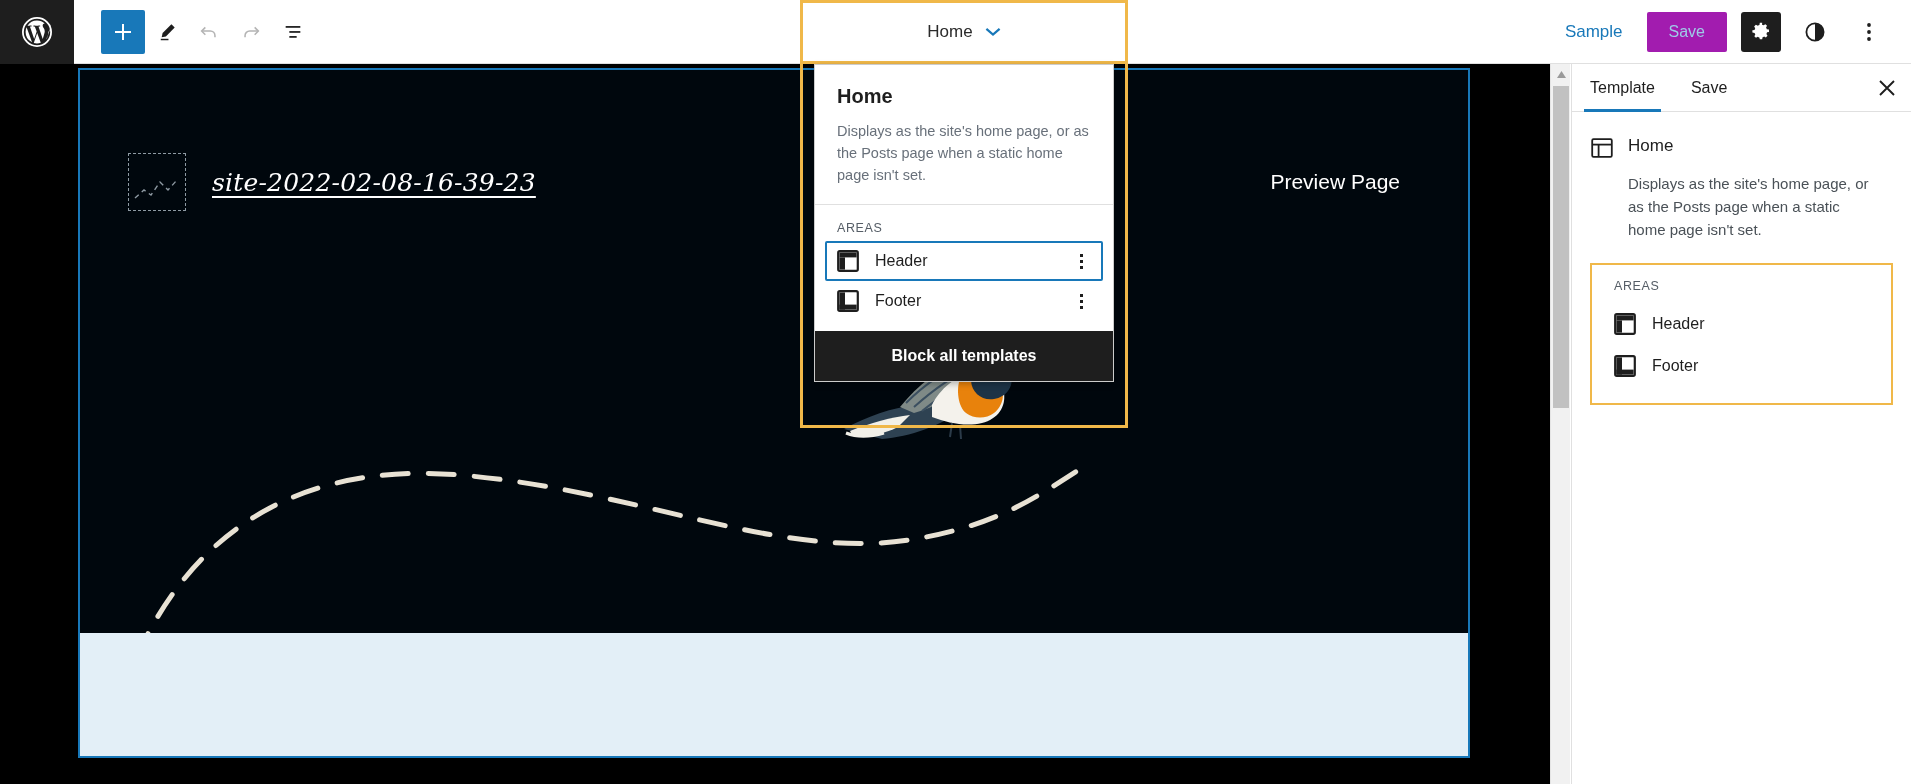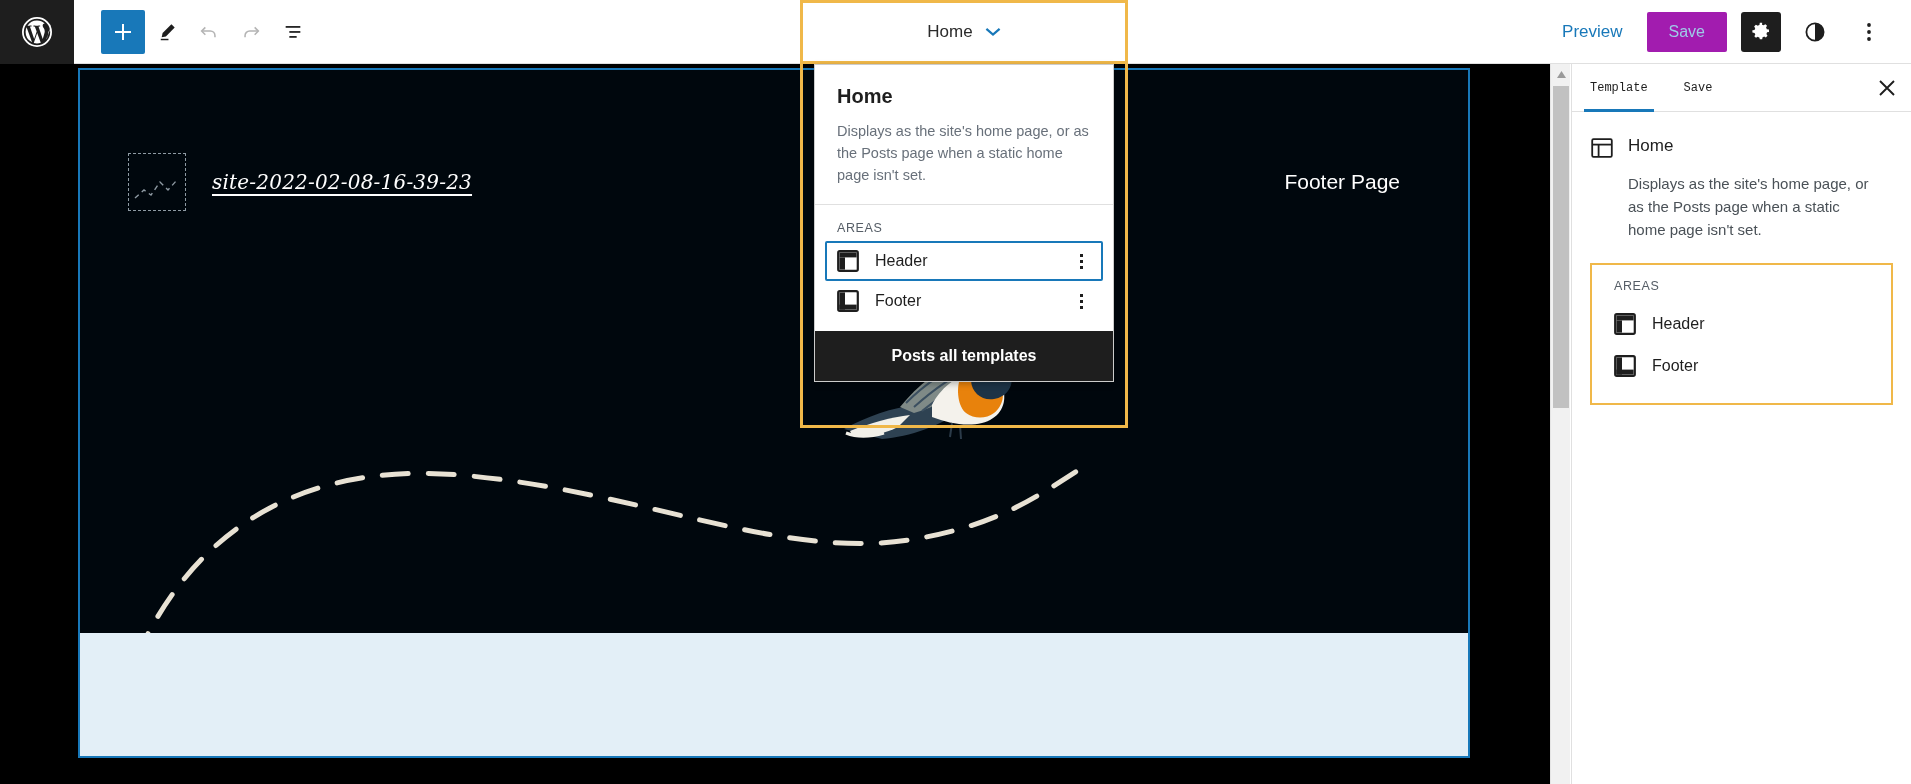--- a/index.html
+++ b/index.html
@@ -80,21 +80,21 @@
     display:flex; align-items:center; justify-content:space-between;
     padding:0 68px 0 48px;
   }
   .brand { display:flex; align-items:center; gap:26px; }
   .img-placeholder {
     width:58px; height:58px; border:1px dashed #8e9aa3; position:relative;
   }
   .img-placeholder svg { position:absolute; left:4px; bottom:6px; }
   .site-title {
     font-family:"DejaVu Serif", serif;
-    font-style:italic; font-size:20px; color:#fff;
+    font-style:italic; font-size:25px; color:#fff;
     text-decoration:underline; text-underline-offset:5px; letter-spacing:0.2px;
   }
   .nav-link {
     font-size:21px; color:#fff; text-decoration:none;
   }
   .swoosh { position:absolute; left:0; top:300px; width:100%; height:330px; }
   .bird { position:absolute; left:760px; top:275px; width:175px; height:110px; }
   .site-body {
     position:absolute; left:0; bottom:0; width:100%; height:123px;
     background:#e3eff7;
@@ -117,22 +117,22 @@
   
   .sidebar {
     position:absolute; top:64px; right:0; width:340px; height:720px;
     background:#fff; border-left:1px solid #e0e0e0; z-index:35;
   }
   .sb-tabs {
     position:relative; height:48px; display:flex; align-items:stretch;
     border-bottom:1px solid #e0e0e0;
   }
   .sb-tab {
-    padding:0 18px; display:flex; align-items:center; font-size:12px;
-    color:#1e1e1e; background:none; border:none; cursor:pointer; position:relative;font-family:Liberation Mono, monospace;
+    padding:0 18px; display:flex; align-items:center; font-size:16px;
+    color:#1e1e1e; background:none; border:none; cursor:pointer; position:relative;
   }
   .sb-tab.active { color:#1e1e1e; font-weight:400; }
   .sb-tab.active::after {
     content:""; position:absolute; left:12px; right:12px; bottom:-1px;
     height:3px; background:#1878b9;
   }
   .sb-close {
     margin-left:auto; width:48px; display:flex; align-items:center;
     justify-content:center; background:none; border:none; cursor:pointer;
   }
@@ -197,21 +197,21 @@
 
         <div class="site-nav">
           <div class="brand">
             <div class="img-placeholder">
               <svg width="50" height="32" viewBox="0 0 50 32" fill="none">
                 <path d="M2 26 L11 18 L18 23 L27 10 L35 18 L44 8" stroke="#8e9aa3" stroke-width="1.4" stroke-dasharray="5 4" fill="none"></path>
               </svg>
             </div>
             <span class="site-title">site-2022-02-08-16-39-23</span>
           </div>
-          <a class="nav-link">Footer Page</a>
+          <a class="nav-link">Preview Page</a>
         </div>
 
         <svg class="swoosh" viewBox="0 0 1390 330" preserveAspectRatio="none">
           <path d="M40 330 C 90 180, 200 90, 380 105 C 560 120, 700 190, 830 170 C 920 156, 960 125, 1000 100" stroke="#e8e2d4" stroke-width="5" fill="none" stroke-dasharray="26 20" stroke-linecap="round"></path>
         </svg>
 
         <svg class="bird" viewBox="0 0 175 110">
           <path d="M4 84 C 26 72, 52 62, 78 60 C 96 58, 112 56, 126 50 L 146 42 L 120 66 C 102 80, 70 92, 42 94 Z" fill="#2e4252"></path>
           <path d="M10 86 C 30 78, 52 72, 70 70 L 58 82 C 42 90, 24 92, 12 90 Z" fill="#f2f0e8"></path>
           <path d="M60 62 C 78 40, 100 22, 126 14 L 138 12 L 128 34 C 116 50, 96 62, 74 68 Z" fill="#7f8a87"></path>
@@ -287,21 +287,21 @@
     <div class="tb-center">
       <button class="doc-title-btn">
         <span>Home</span>
         <svg width="16" height="10" viewBox="0 0 16 10">
           <path d="M1.4 1.8L8 7.6l6.6-5.8" stroke="#1878b9" stroke-width="2.2" fill="none"></path>
         </svg>
       </button>
     </div>
 
     <div class="tb-right">
-      <button class="preview-link">Preview</button>
+      <button class="preview-link">Sample</button>
       <button class="save-btn">Save</button>
       <button class="icon-sq active">
         <svg width="22" height="22" viewBox="0 0 24 24">
           <path fill="#fff" d="M12 8.2a3.8 3.8 0 1 0 0 7.6 3.8 3.8 0 0 0 0-7.6zm0 5.9a2.1 2.1 0 1 1 0-4.2 2.1 2.1 0 0 1 0 4.2z"></path>
           <path fill="#fff" d="M13.3 2h-2.6l-.4 2.4c-.6.2-1.2.4-1.7.8L6.4 4.1 4.5 6l1.2 2c-.3.5-.6 1.1-.7 1.7L2.6 10v2.6l2.4.4c.2.6.4 1.2.8 1.7l-1.1 1.9 1.8 1.8 2-1.2c.5.3 1.1.6 1.7.7l.5 2.1h2.6l.4-2.4c.6-.2 1.2-.4 1.7-.8l1.9 1.1 1.8-1.8-1.2-2c.3-.5.6-1.1.7-1.7l2.1-.5v-2.6l-2.4-.4a6 6 0 0 0-.8-1.7l1.1-1.9-1.8-1.8-2 1.2a6 6 0 0 0-1.7-.7z"></path>
         </svg>
       </button>
       <button class="icon-sq">
         <svg width="24" height="24" viewBox="0 0 24 24">
           <circle cx="12" cy="12" r="8.6" fill="none" stroke="#1e1e1e" stroke-width="1.8"></circle>
@@ -353,21 +353,21 @@
         <span class="lbl">Footer</span>
         <span class="dd-kebab">
           <svg width="5" height="20" viewBox="0 0 5 20">
             <rect x="1" y="3" width="3" height="3" fill="#1e1e1e"></rect>
             <rect x="1" y="9" width="3" height="3" fill="#1e1e1e"></rect>
             <rect x="1" y="15" width="3" height="3" fill="#1e1e1e"></rect>
           </svg>
         </span>
       </div>
     </div>
-    <div class="dd-footer">Posts all templates</div>
+    <div class="dd-footer">Block all templates</div>
   </div>
 
   <div class="sidebar">
     <div class="sb-tabs">
       <button class="sb-tab active">Template</button>
       <button class="sb-tab">Save</button>
       <button class="sb-close">
         <svg width="18" height="18" viewBox="0 0 18 18">
           <path d="M2 2 L16 16 M16 2 L2 16" stroke="#1e1e1e" stroke-width="1.9"></path>
         </svg>

